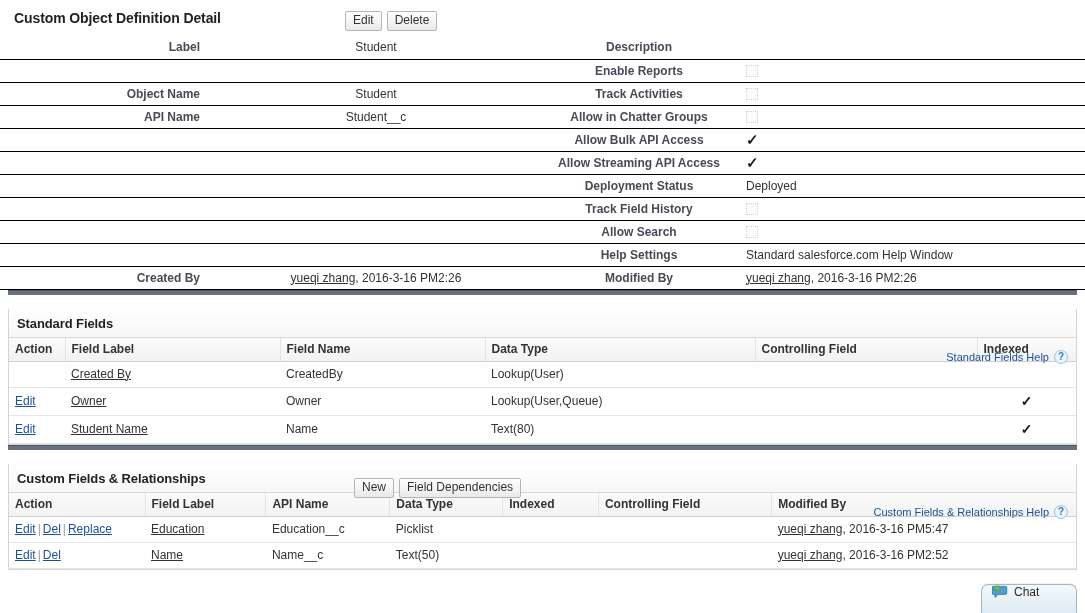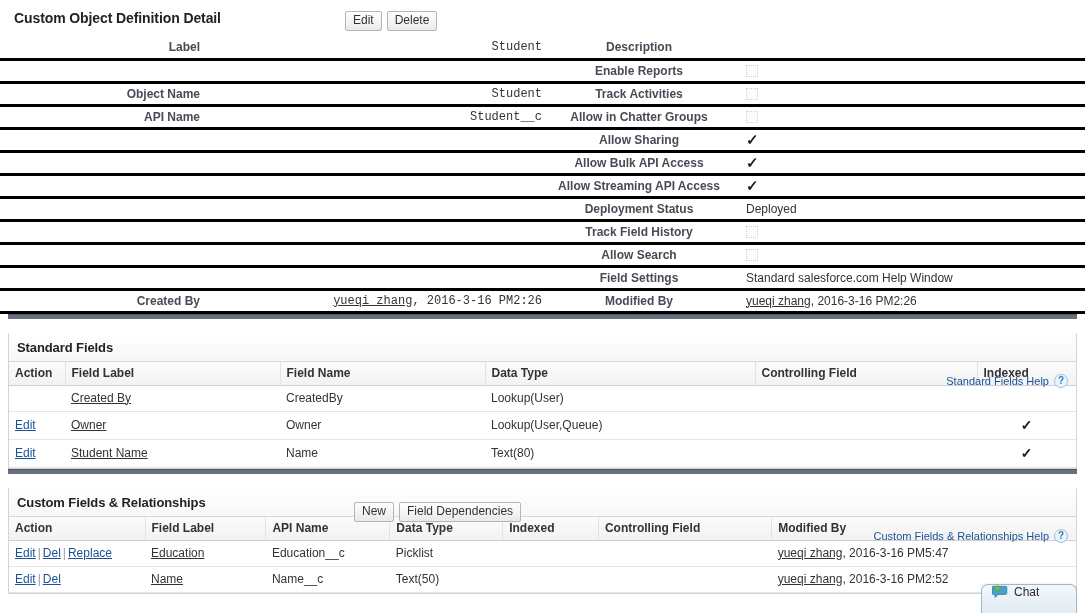--- a/index.html
+++ b/index.html
@@ -49,24 +49,24 @@
   
   .detail-grid {
     width: 1085px;
     border-collapse: collapse;
     table-layout: fixed;
   }
   .detail-grid td {
     height: 23px;
     padding: 0;
     vertical-align: middle;
-    border-bottom: 3px solid #000000;
+    border-bottom: 1px solid #000000;
   }
   .col-lbl-l { width: 206px; text-align: right; padding-right: 6px !important; }
-  .col-val-l { width: 336px; text-align: right; padding-left: 4px !important; font-family: Liberation Mono, monospace; }
+  .col-val-l { width: 336px; text-align: center; padding-left: 4px !important; }
   .col-lbl-r { width: 200px; text-align: center; padding-right: 6px !important; }
   .col-val-r { width: 343px; text-align: left; padding-left: 4px !important; }
 
   .f-label {
     font-weight: bold;
     color: #4a4a56;
     font-size: 12px;
   }
   .f-value {
     color: #333333;
@@ -263,26 +263,20 @@
       </tr>
       <tr>
         <td class="col-lbl-l"><span class="f-label">API Name</span></td>
         <td class="col-val-l"><span class="f-value">Student__c</span></td>
         <td class="col-lbl-r"><span class="f-label">Allow in Chatter Groups</span></td>
         <td class="col-val-r"><span class="cb-off"></span></td>
       </tr>
       <tr>
         <td class="col-lbl-l"></td>
         <td class="col-val-l"></td>
-        <td class="col-lbl-r"><span class="f-label">Allow Sharing</span></td>
-        <td class="col-val-r"><span class="cb-on">✓</span></td>
-      </tr>
-      <tr>
-        <td class="col-lbl-l"></td>
-        <td class="col-val-l"></td>
         <td class="col-lbl-r"><span class="f-label">Allow Bulk API Access</span></td>
         <td class="col-val-r"><span class="cb-on">✓</span></td>
       </tr>
       <tr>
         <td class="col-lbl-l"></td>
         <td class="col-val-l"></td>
         <td class="col-lbl-r"><span class="f-label">Allow Streaming API Access</span></td>
         <td class="col-val-r"><span class="cb-on">✓</span></td>
       </tr>
       <tr>
@@ -299,21 +293,21 @@
       </tr>
       <tr>
         <td class="col-lbl-l"></td>
         <td class="col-val-l"></td>
         <td class="col-lbl-r"><span class="f-label">Allow Search</span></td>
         <td class="col-val-r"><span class="cb-off"></span></td>
       </tr>
       <tr>
         <td class="col-lbl-l"></td>
         <td class="col-val-l"></td>
-        <td class="col-lbl-r"><span class="f-label">Field Settings</span></td>
+        <td class="col-lbl-r"><span class="f-label">Help Settings</span></td>
         <td class="col-val-r"><span class="f-value">Standard salesforce.com Help Window</span></td>
       </tr>
       <tr>
         <td class="col-lbl-l"><span class="f-label">Created By</span></td>
         <td class="col-val-l"><a class="f-link">yueqi zhang</a><span class="f-value">, 2016-3-16 PM2:26</span></td>
         <td class="col-lbl-r"><span class="f-label">Modified By</span></td>
         <td class="col-val-r"><a class="f-link">yueqi zhang</a><span class="f-value">, 2016-3-16 PM2:26</span></td>
       </tr>
     </tbody>
 </table>

